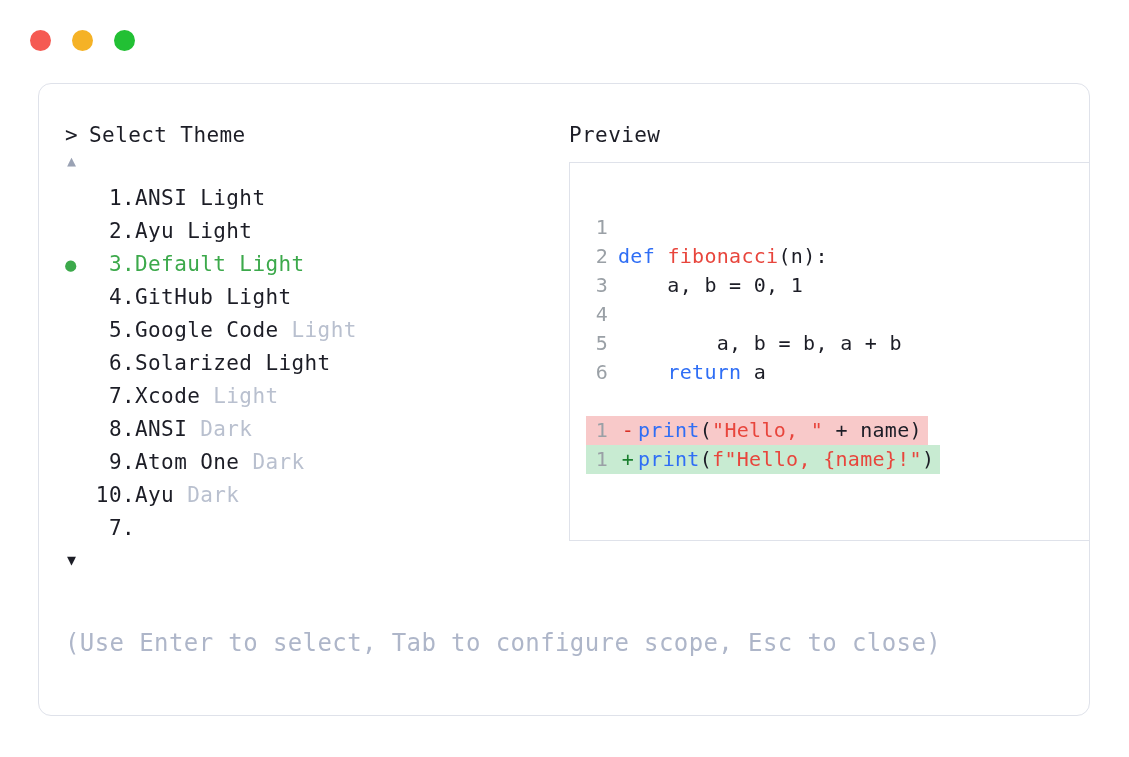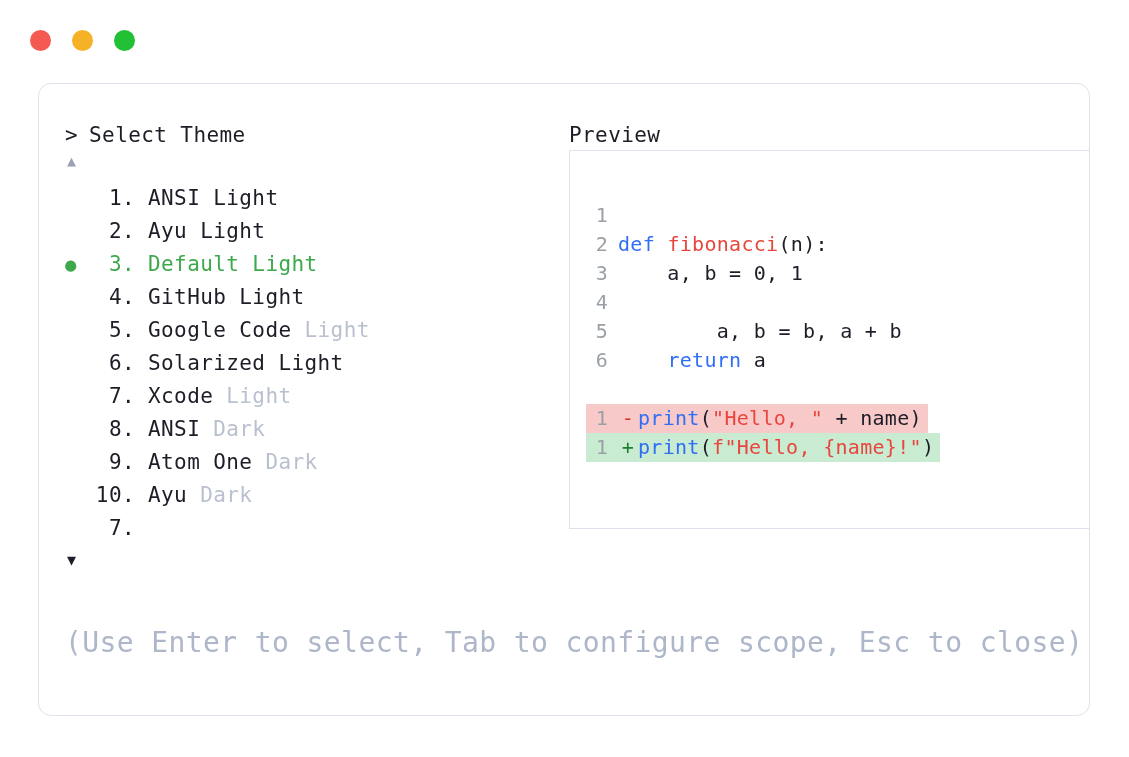--- a/index.html
+++ b/index.html
@@ -119,40 +119,40 @@
     color: #3ca94b;
     font-size: 19px;
   }
   .num-cell {
     width: 40px;
     flex: 0 0 40px;
     text-align: right;
     white-space: pre;
   }
   .name-cell {
-    margin-left: 13px;
     white-space: pre;
   }
   .variant {
     color: #b9c0cf;
   }
   .theme-item.selected .num-cell,
   .theme-item.selected .name-cell { color: #3ca94b; }
   .theme-item.selected .variant { color: #3ca94b; }
 
   
   .right-pane {
     flex: 1 1 auto;
     padding-left: 18px;
   }
   .preview-label {
     font-size: 21px;
     line-height: 30px;
     color: #1c1d26;
     letter-spacing: 0.4px;
+    margin-bottom: 12px;
   }
   .preview-box {
     width: 521px;
     height: 379px;
     box-sizing: border-box;
     border: 1.5px solid #dfe2ea;
     background: #ffffff;
     padding: 50px 0 0 16px;
   }
 
@@ -200,21 +200,21 @@
   }
   .diff-line.removed .diff-sign { color: #d93025; }
   .diff-line.added   .diff-sign { color: #1a7f2e; }
   .diff-pad { padding-right: 6px; }
 
   
   .footer-hint {
     position: absolute;
     left: 26px;
     bottom: 58px;
-    font-size: 28px;
+    font-size: 24px;
     line-height: 28px;
     color: #aeb6c9;
     letter-spacing: 0.4px;
     white-space: pre;
   }
 </style>
 </head>
 <body>
 
 <div class="screen">

